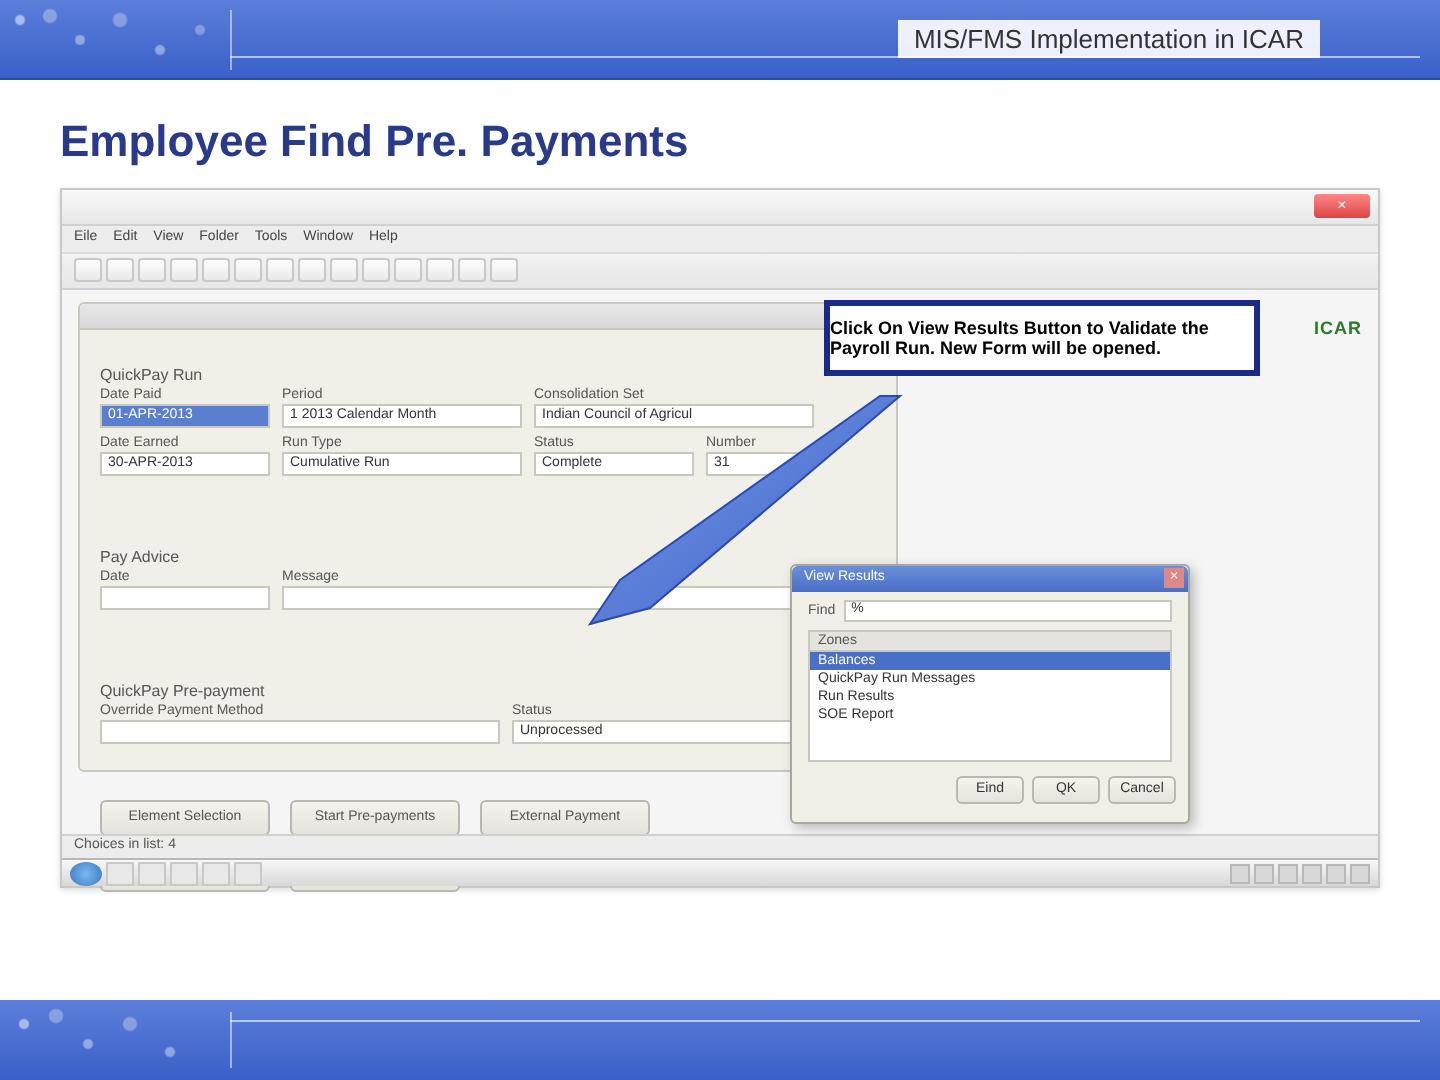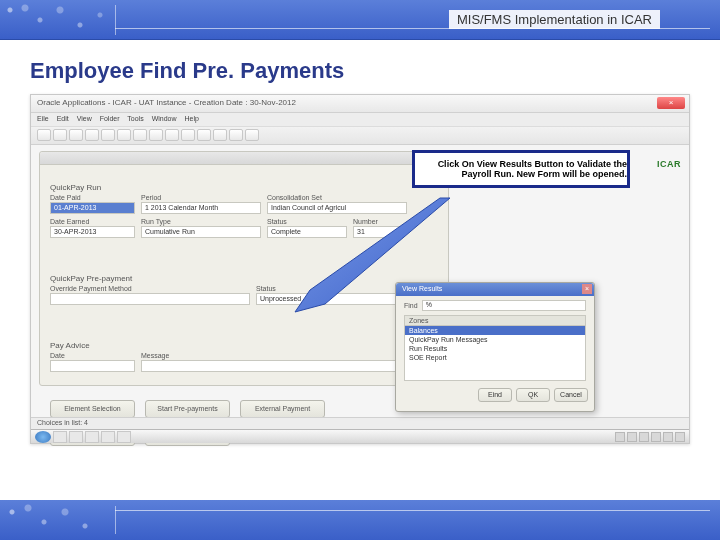--- a/index.html
+++ b/index.html
@@ -62,21 +62,21 @@
   .popup .findrow .fl { font-size: 7px; color: #555; }
   .popup .findrow .fi { flex: 1; height: 11px; background: #fff; border: 1px solid #c8c8c0; font-size: 7px; padding: 0 3px; color: #333; }
   .popup .list { background: #fff; border: 1px solid #c8c8c0; height: 66px; overflow: hidden; }
   .popup .list .hdr { background: #e4e4dc; font-size: 7px; color: #555; padding: 1px 4px; border-bottom: 1px solid #c8c8c0; }
   .popup .list .item { font-size: 7px; color: #333; padding: 1px 4px; }
   .popup .list .item.sel { background: #4a6fc8; color: #fff; }
   .popup .pbtns { display: flex; justify-content: flex-end; gap: 4px; padding: 3px 6px; }
   .popup .pbtn { width: 34px; height: 14px; background: linear-gradient(#f4f4ec,#e4e4dc); border: 1px solid #b8b8b0; border-radius: 3px; font-size: 7px; color: #333; text-align: center; line-height: 12px; }
 
   
-  .callout { position: absolute; left: 382px; top: 56px; width: 218px; background: #fff; border: 3px solid #1a2a8a; padding: 6px 0; text-align: right; font-size: 9px; font-weight: bold; color: #000; z-index: 10; }
+  .callout { position: absolute; left: 382px; top: 56px; width: 218px; background: #fff; border: 3px solid #1a2a8a; padding: 6px 0; text-align: left; font-size: 9px; font-weight: bold; color: #000; z-index: 10; }
   .arrow { position: absolute; left: 250px; top: 100px; width: 180px; height: 120px; z-index: 5; pointer-events: none; }
 
   
   .bottom-banner { position: absolute; left: 0; bottom: 0; right: 0; height: 40px; background: linear-gradient(to bottom, #5b7fd9 0%, #3a5fc8 100%); }
   .bottom-banner .dots { position: absolute; left: 0; top: 0; width: 120px; height: 40px; background:
     radial-gradient(circle at 12px 12px, rgba(255,255,255,0.5) 2px, transparent 3px),
     radial-gradient(circle at 28px 8px, rgba(255,255,255,0.3) 3px, transparent 4px),
     radial-gradient(circle at 44px 22px, rgba(255,255,255,0.4) 2px, transparent 3px),
     radial-gradient(circle at 65px 12px, rgba(255,255,255,0.3) 3px, transparent 4px),
     radial-gradient(circle at 85px 26px, rgba(255,255,255,0.4) 2px, transparent 3px); }
@@ -92,21 +92,20 @@
   <div class="rule"></div>
   <div class="title">MIS/FMS Implementation in ICAR</div>
 </div>
 
 <div class="slide-title">Employee Find Pre. Payments</div>
 
 <div class="stage">
 
   <div class="oracle-window">
     <div class="win-title">
-      <span>Oracle Applications - ICAR - UAT Instance - Creation Date : 30-Nov-2012</span>
       <div class="close">×</div>
     </div>
     <div class="menubar">
       <span>Eile</span>
       <span>Edit</span>
       <span>View</span>
       <span>Folder</span>
       <span>Tools</span>
       <span>Window</span>
       <span>Help</span>
@@ -164,43 +163,43 @@
             <div class="finput">Complete</div>
           </div>
           <div class="field" style="width:50px">
             <div class="flabel">Number</div>
             <div class="finput">31</div>
           </div>
         </div>
       </div>
 
       <div class="section">
+        <div class="section-title">Pay Advice</div>
+        <div class="row2">
+          <div class="field" style="width:85px">
+            <div class="flabel">Date</div>
+            <div class="finput"></div>
+          </div>
+          <div class="field" style="width:260px">
+            <div class="flabel">Message</div>
+            <div class="finput"></div>
+          </div>
+        </div>
+      </div>
+
+      <div class="section">
         <div class="section-title">QuickPay Pre-payment</div>
         <div class="row2">
           <div class="field" style="width:200px">
             <div class="flabel">Override Payment Method</div>
             <div class="finput"></div>
           </div>
           <div class="field" style="width:140px">
             <div class="flabel">Status</div>
             <div class="finput">Unprocessed</div>
-          </div>
-        </div>
-      </div>
-
-      <div class="section">
-        <div class="section-title">Pay Advice</div>
-        <div class="row2">
-          <div class="field" style="width:85px">
-            <div class="flabel">Date</div>
-            <div class="finput"></div>
-          </div>
-          <div class="field" style="width:260px">
-            <div class="flabel">Message</div>
-            <div class="finput"></div>
           </div>
         </div>
       </div>
 
       <div class="form-buttons">
         <div class="fbtn">Element Selection</div>
         <div class="fbtn">Start Pre-payments</div>
         <div class="fbtn">External Payment</div>
       </div>
       <div class="form-buttons" style="padding-top:0">

